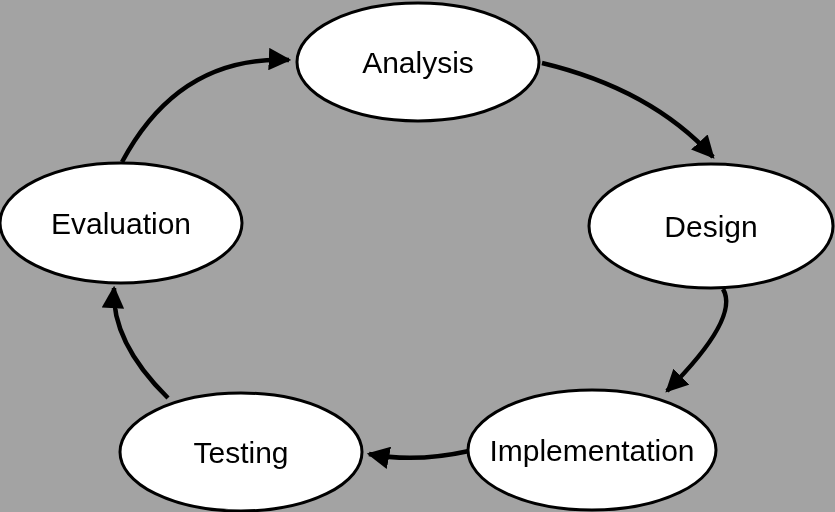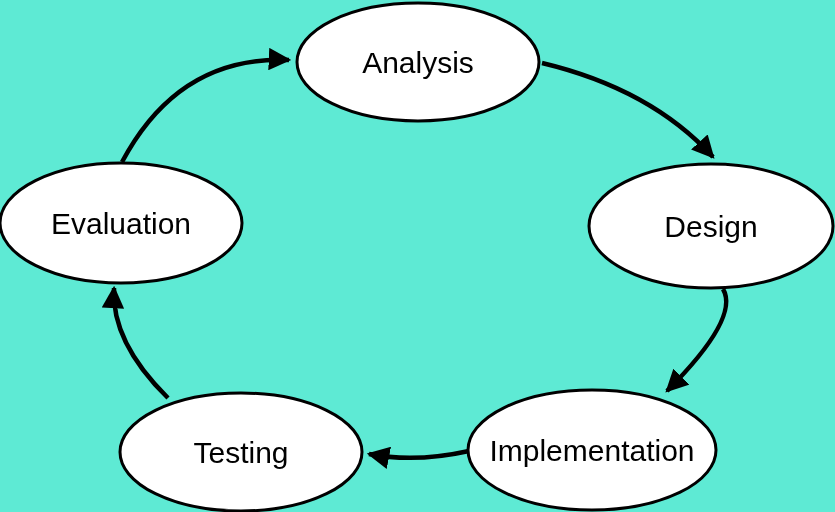--- a/index.html
+++ b/index.html
@@ -7,21 +7,21 @@
     padding: 0;
     background: #ffffff;
     width: 835px;
     height: 512px;
     overflow: hidden;
   }
   .canvas {
     position: relative;
     width: 835px;
     height: 512px;
-    background: #5eead4;
+    background: #a3a3a3;
   }
   svg {
     display: block;
   }
   .node-ellipse {
     fill: #ffffff;
     stroke: #000000;
     stroke-width: 3;
   }
   .node-label {

